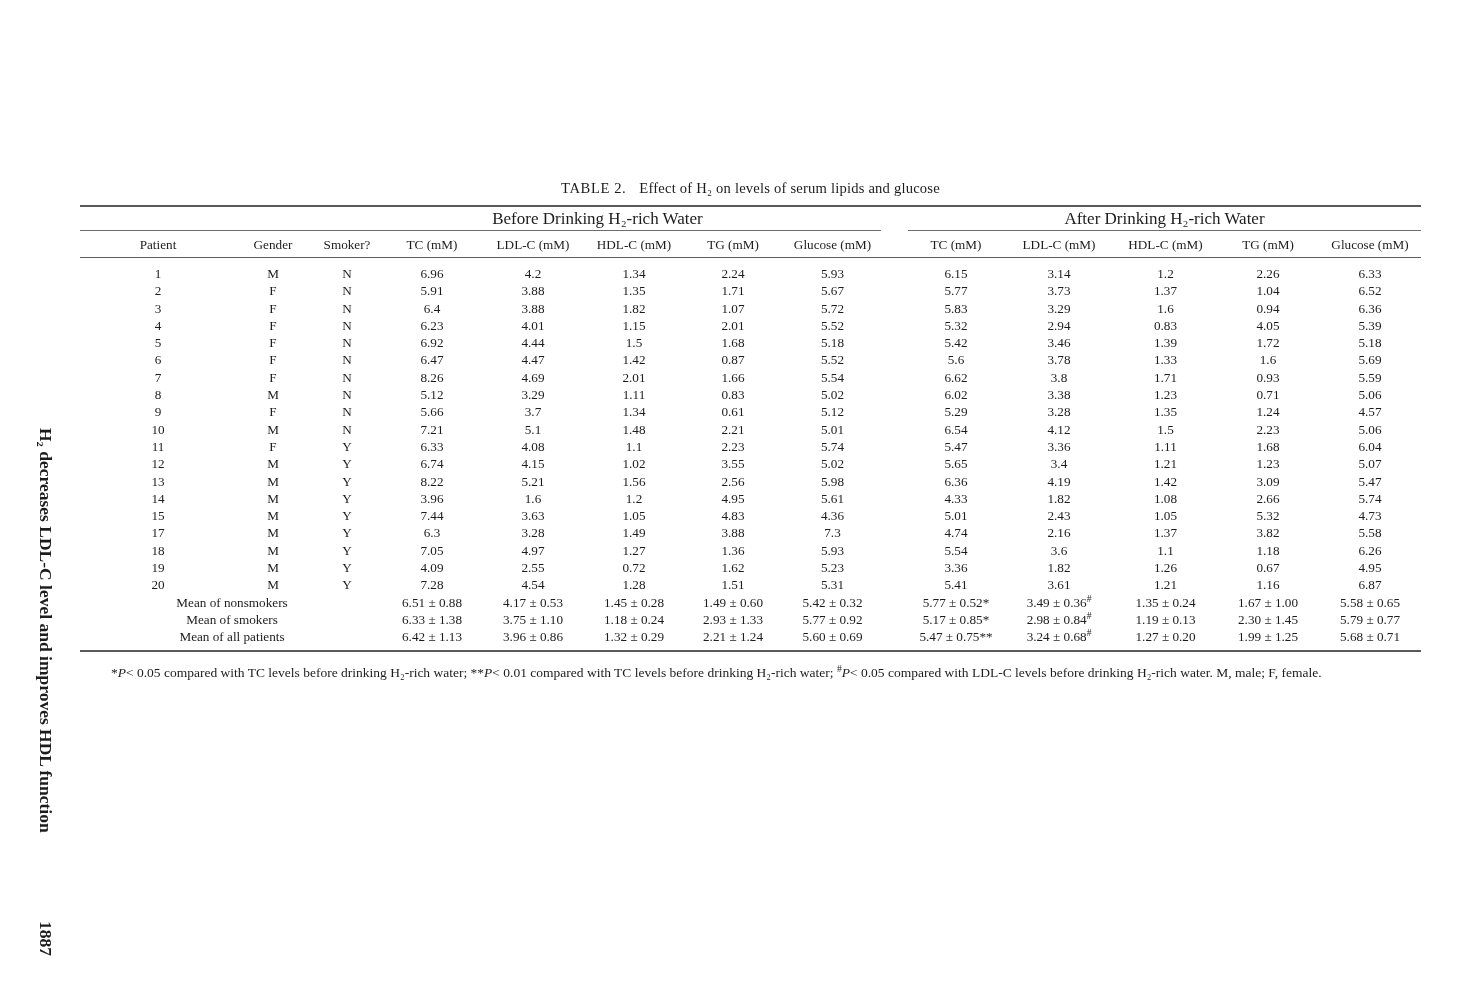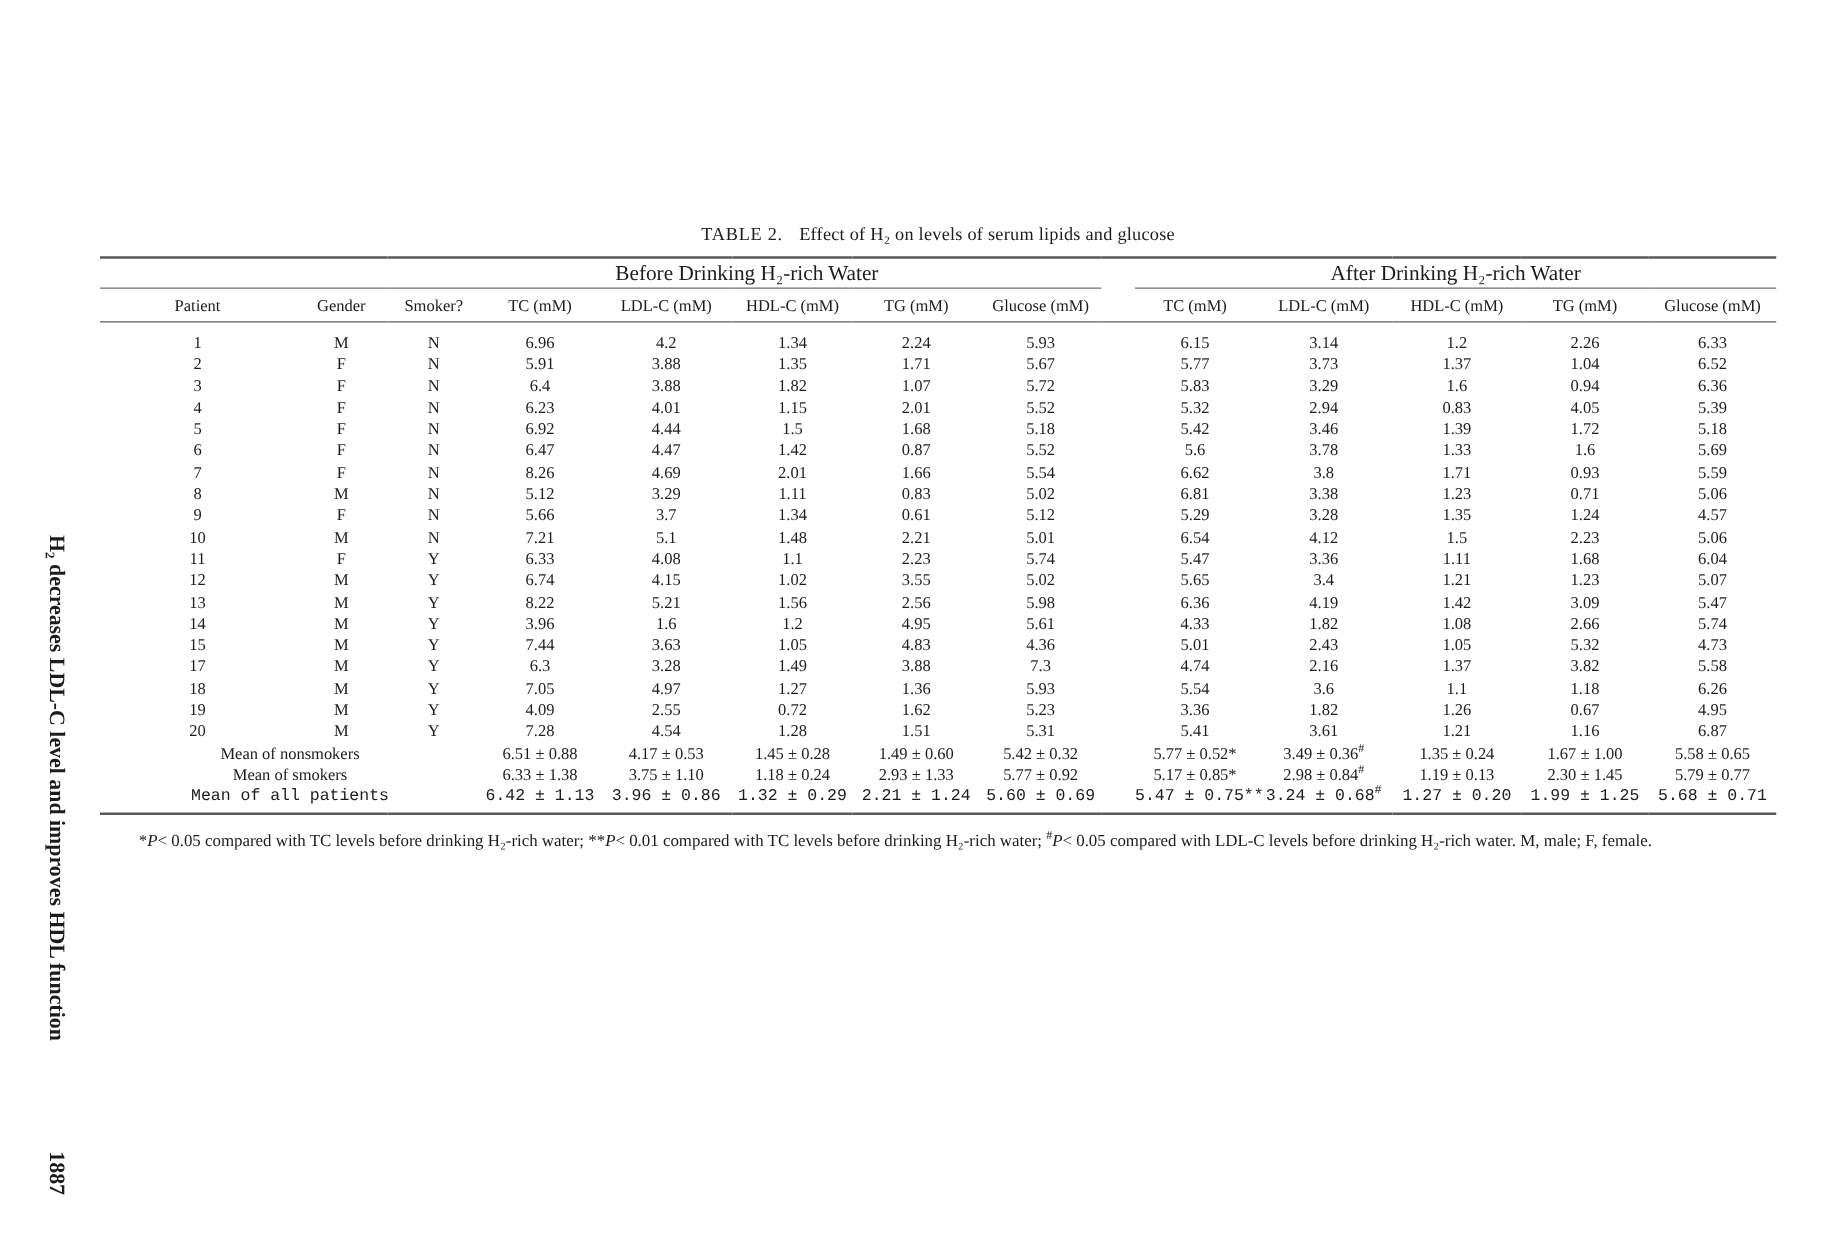--- a/index.html
+++ b/index.html
@@ -24,21 +24,21 @@
     border-top:2px solid #5a5a5a;border-bottom:2px solid #5a5a5a;
     font-size:13.2px;
   }
   th,td{font-weight:normal;padding:0;text-align:center;white-space:nowrap;line-height:17.3px;vertical-align:bottom;}
   tr.group-row th{padding:4px 0 3px;line-height:16px;font-size:17px;}
   tr.group-row .rule{border-bottom:1px solid #6e6e6e;}
   tr.group-row .grp-before{padding-right:70px;}
   tr.col-row th{padding:6px 0 5px;border-bottom:1px solid #5f5f5f;line-height:15px;}
   .left{text-align:center;}
   tbody tr:first-child td{padding-top:7px;}
-  tbody tr:last-child td{padding-bottom:4px;font-family:Liberation Mono, monospace;}
+  tbody tr:last-child td{padding-bottom:4px;}
   sup{font-size:9.5px;vertical-align:super;line-height:0;}
   .footnote{margin-top:12px;font-size:13.5px;line-height:18px;text-indent:31px;}
   .footnote i{font-style:italic;}
 </style>
 </head>
 <body>
 
 <div class="side-strip">
   <span>H₂ decreases LDL-C level and improves HDL function</span>
   <span>1887</span>
@@ -206,21 +206,21 @@
         <tr>
           <td class="left">8</td>
           <td>M</td>
           <td>N</td>
           <td>5.12</td>
           <td>3.29</td>
           <td>1.11</td>
           <td>0.83</td>
           <td>5.02</td>
           <td></td>
-          <td>6.81</td>
+          <td>6.02</td>
           <td>3.38</td>
           <td>1.23</td>
           <td>0.71</td>
           <td>5.06</td>
         </tr>
         <tr>
           <td class="left">9</td>
           <td>F</td>
           <td>N</td>
           <td>5.66</td>

